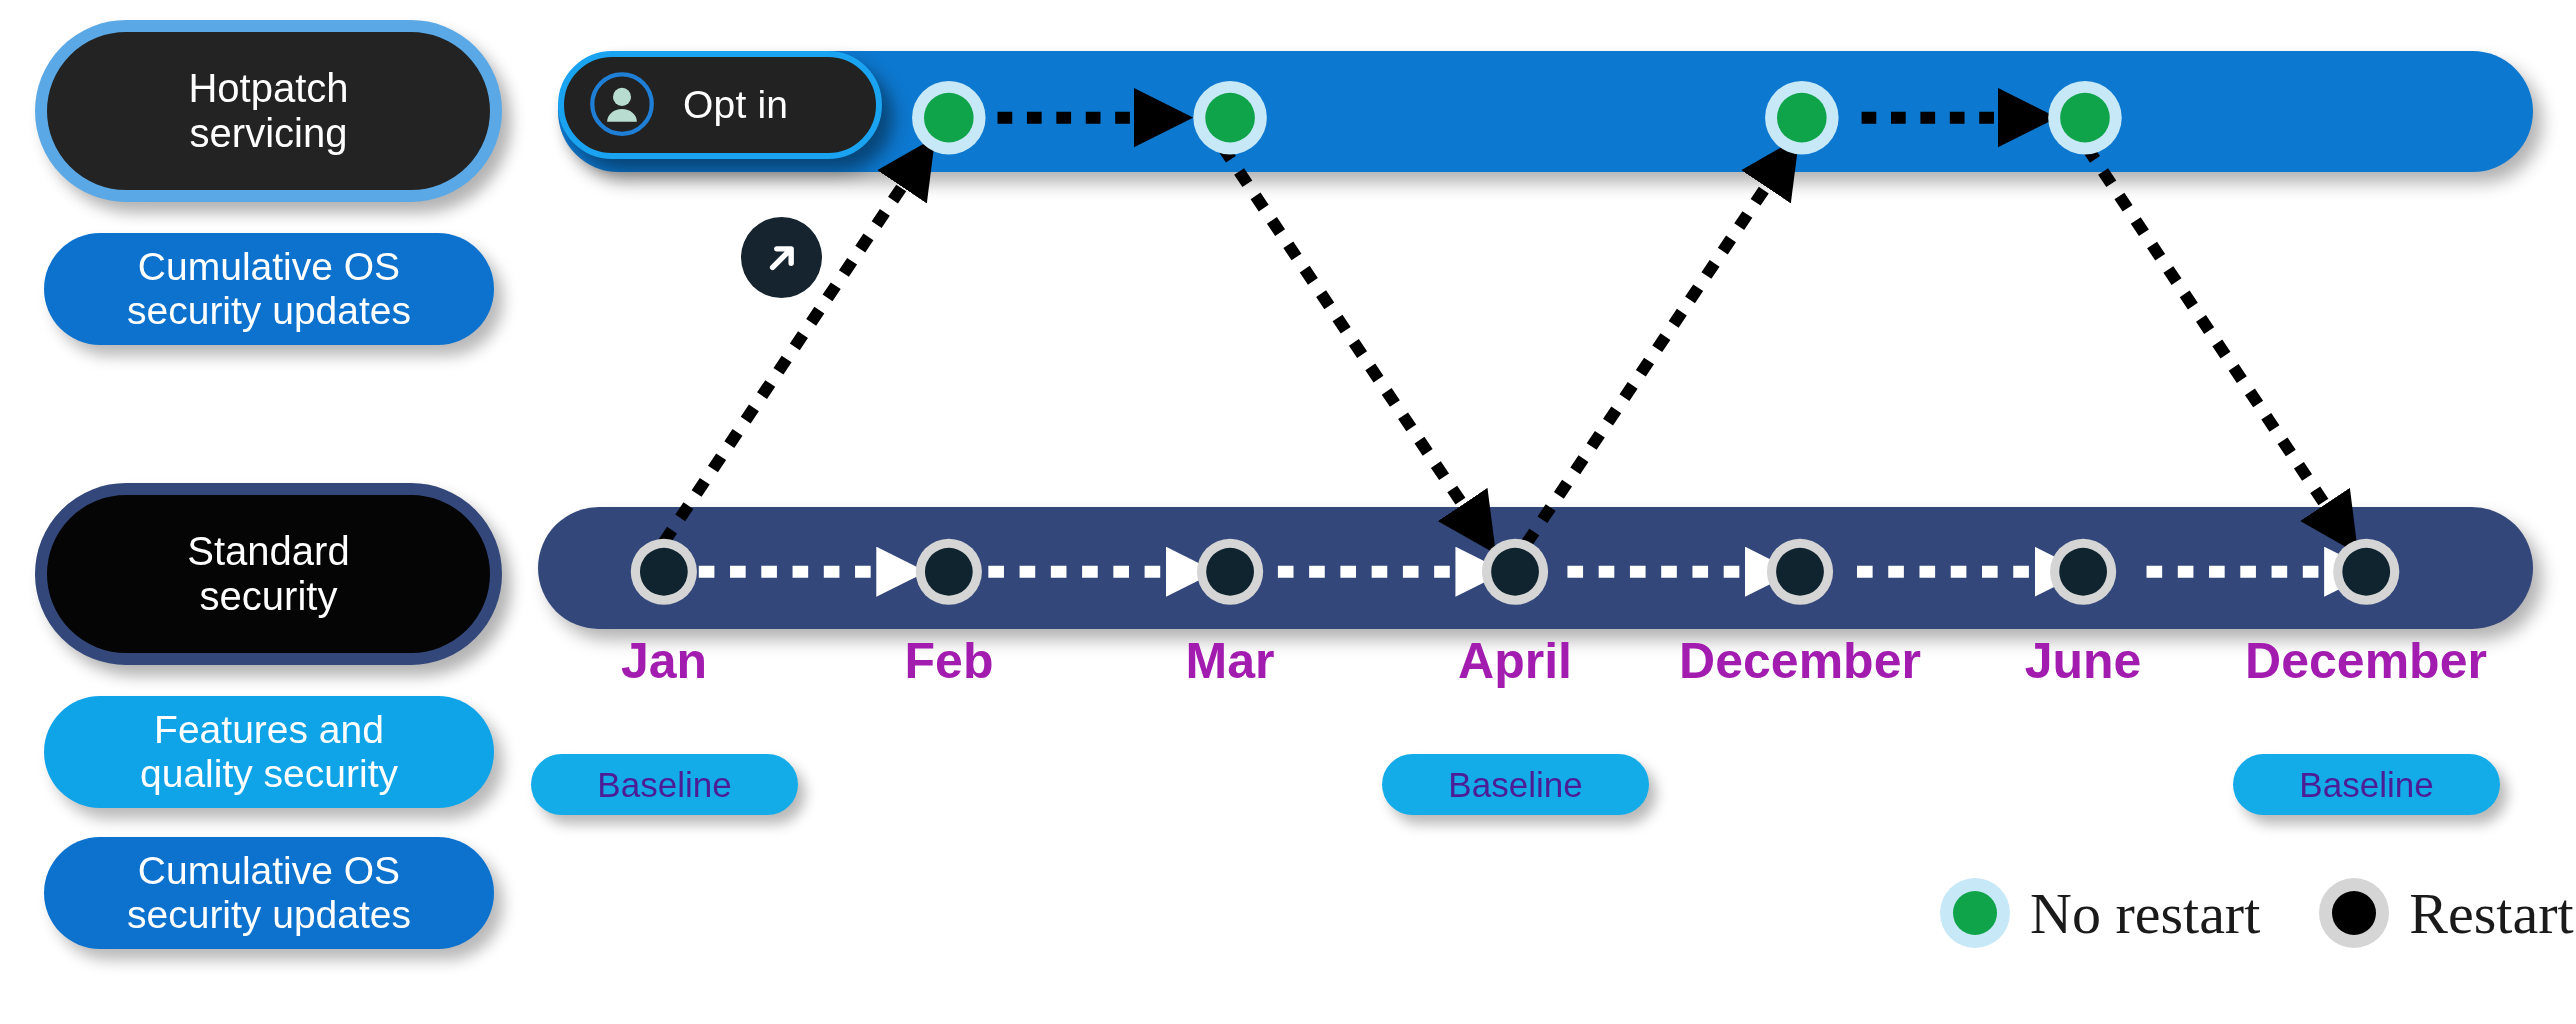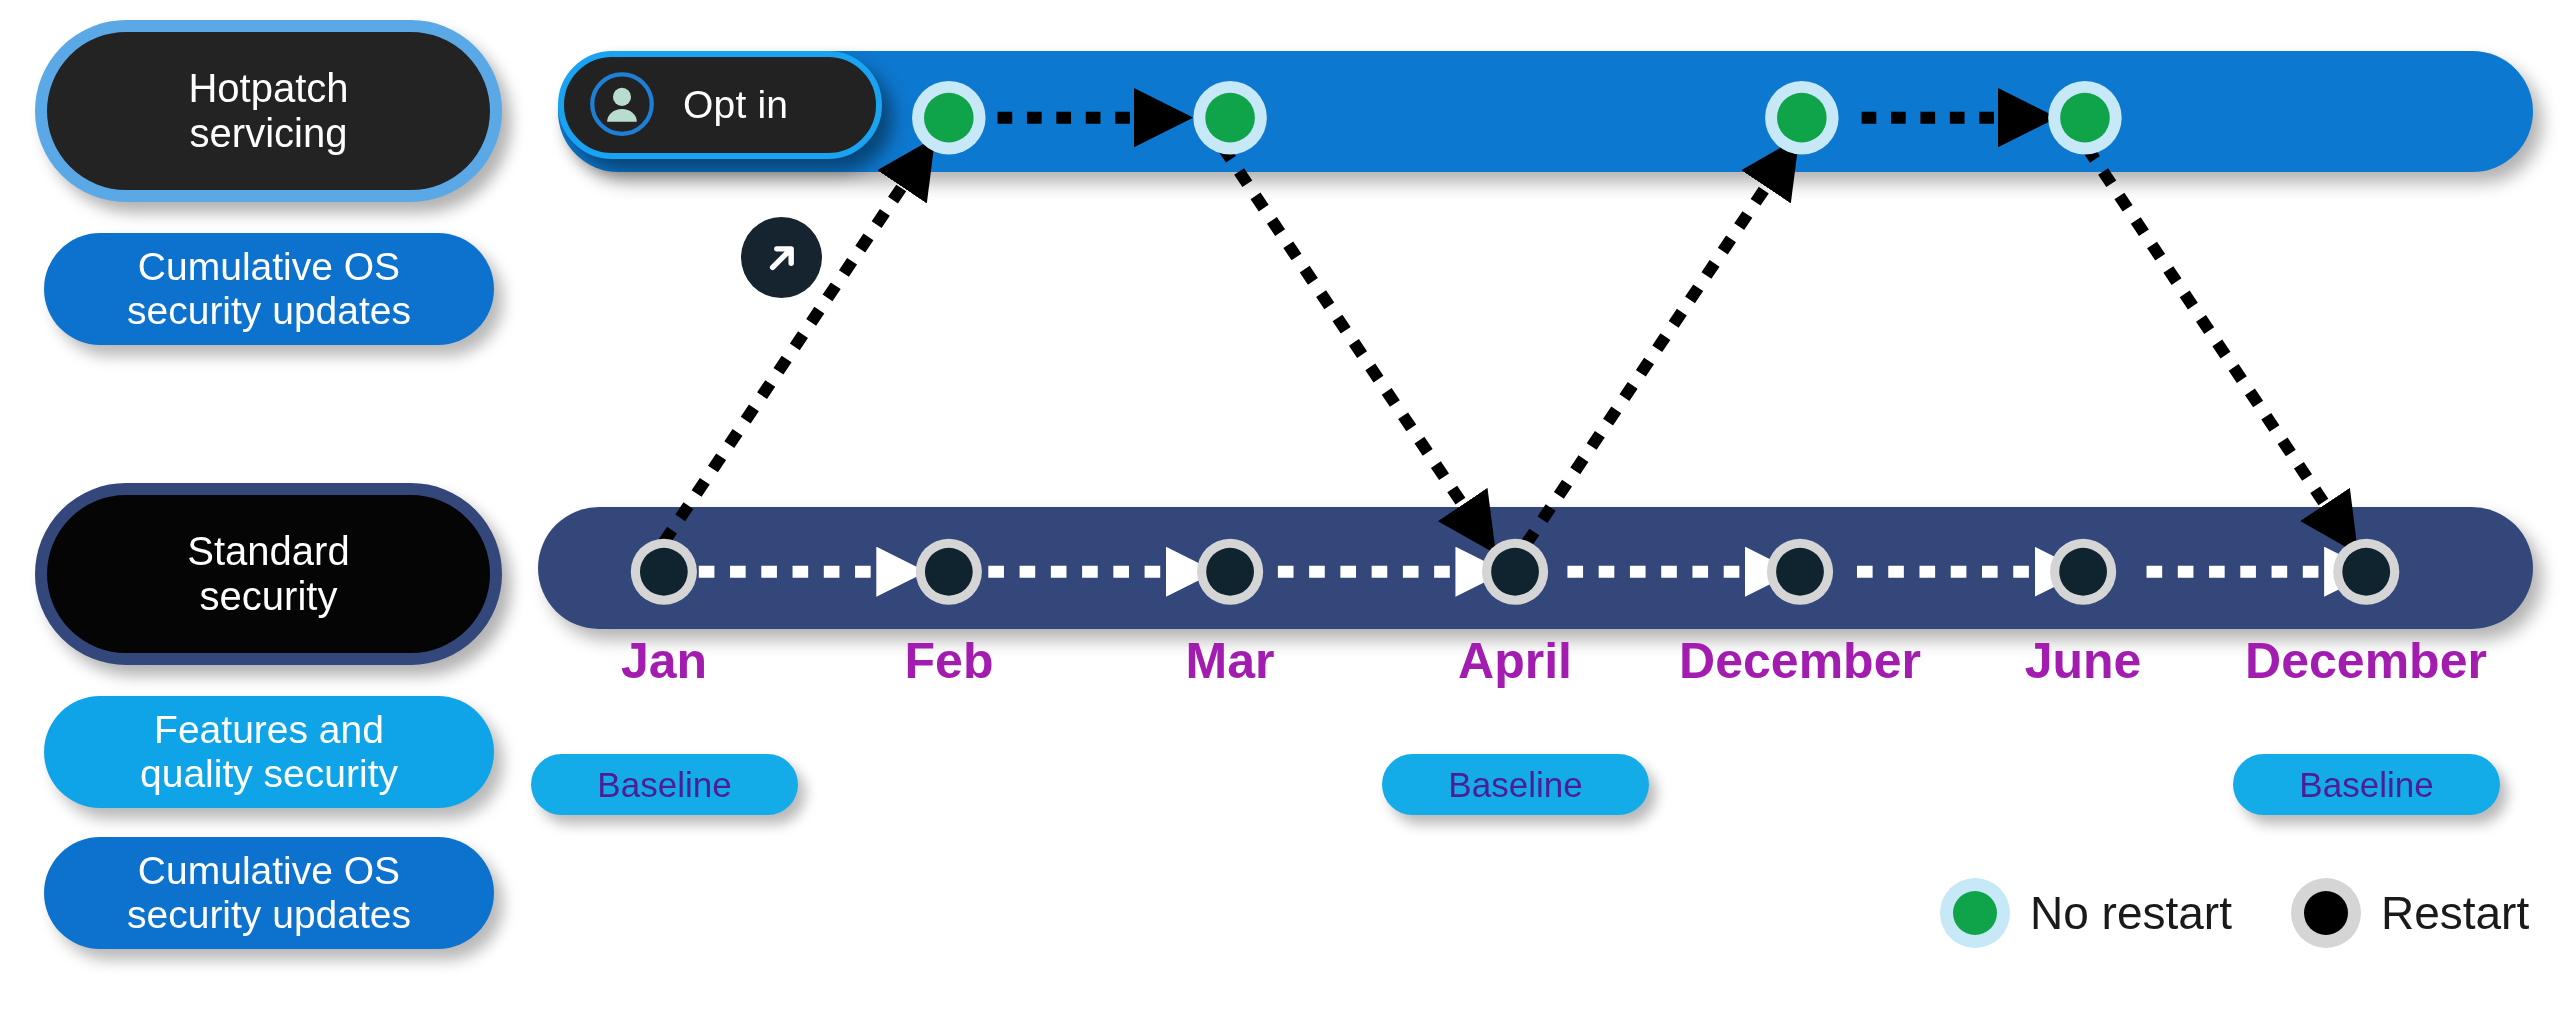--- a/index.html
+++ b/index.html
@@ -185,21 +185,22 @@
   .legend-swatch.no-restart { background: #c7e8f7; }
   .legend-swatch.restart    { background: #d5d5d5; }
   .legend-dot {
     width: 44px; height: 44px;
     border-radius: 50%;
   }
   .legend-dot.green { background: #10a44a; }
   .legend-dot.black { background: #000000; }
   .legend-text {
     color: #1a1a1a;
-    font-size: 46px;
+    font-size: 58px;
+    font-family: Liberation Serif, serif;
   }
 </style>
 </head>
 <body>
 
 <div id="stage">
 
   <div class="pill cat-dark cat-hotpatch">Hotpatch
 servicing</div>
 

